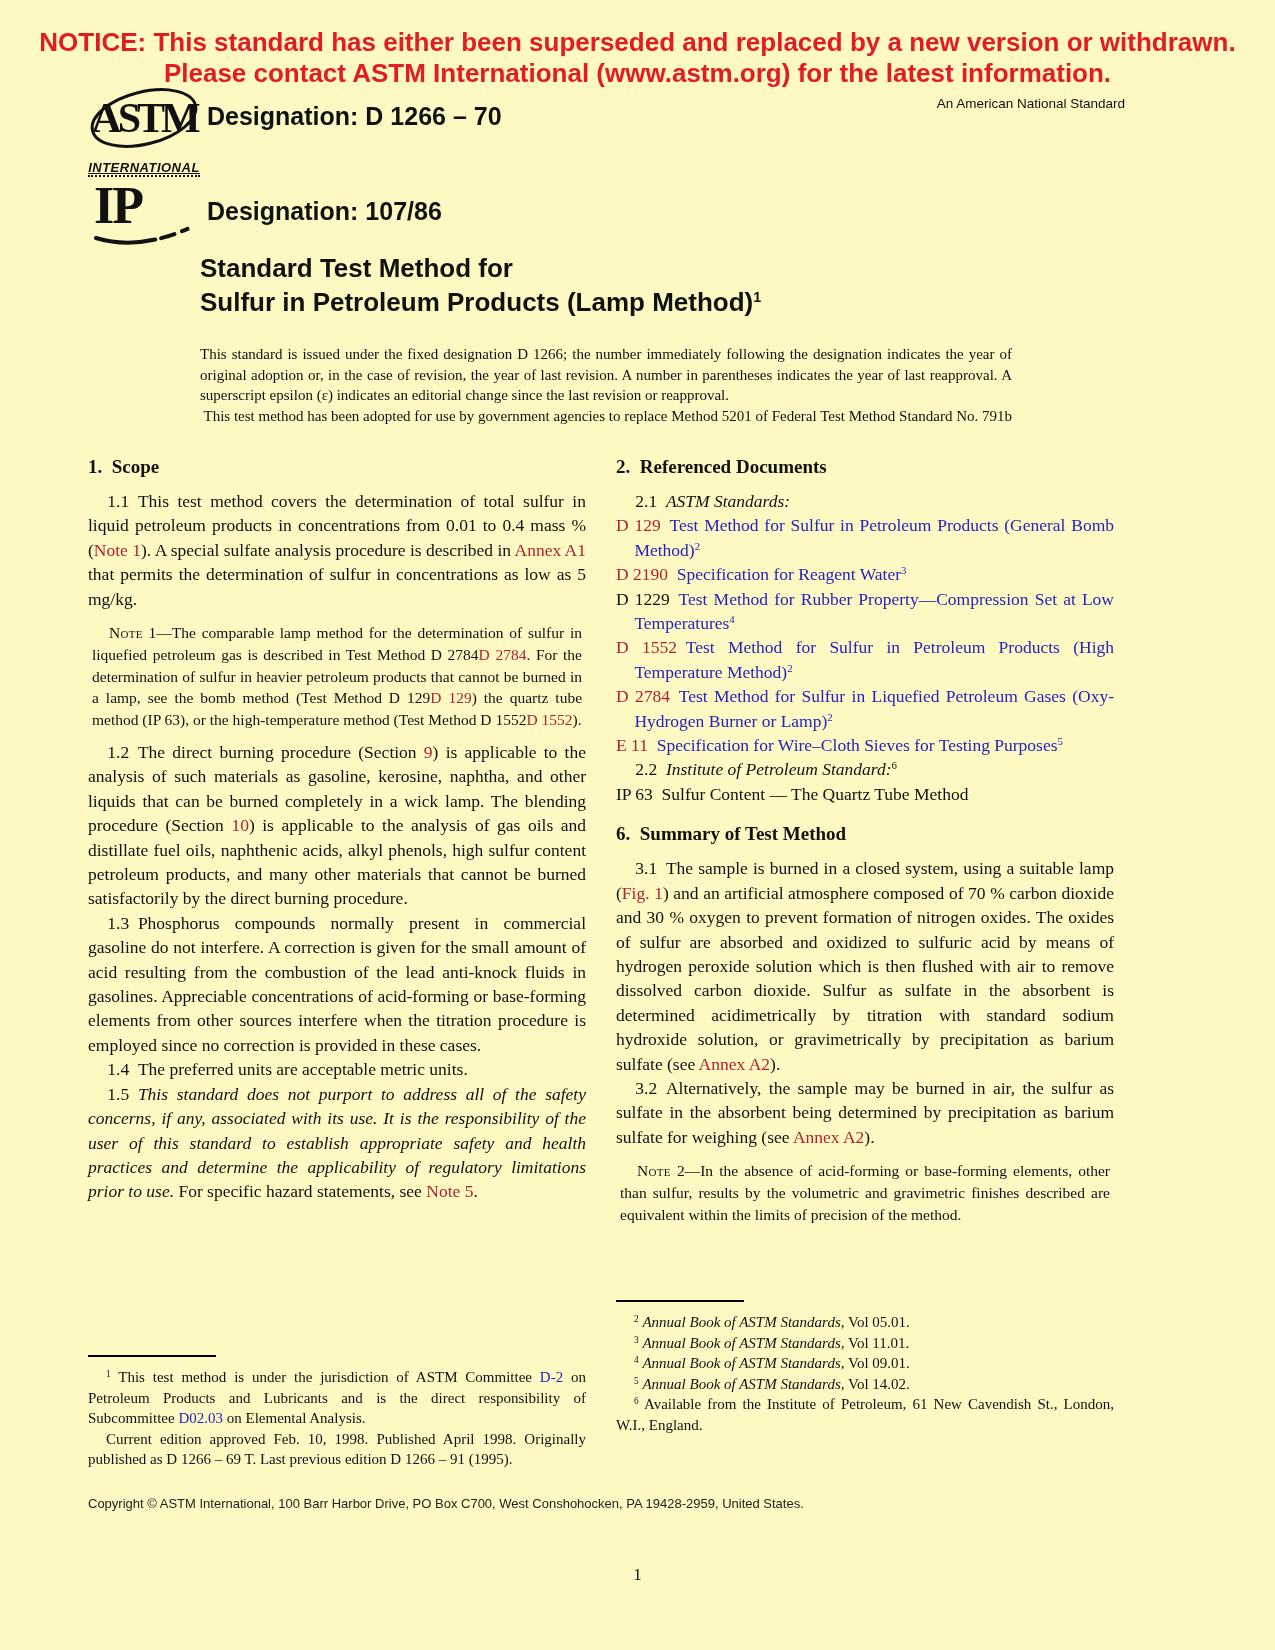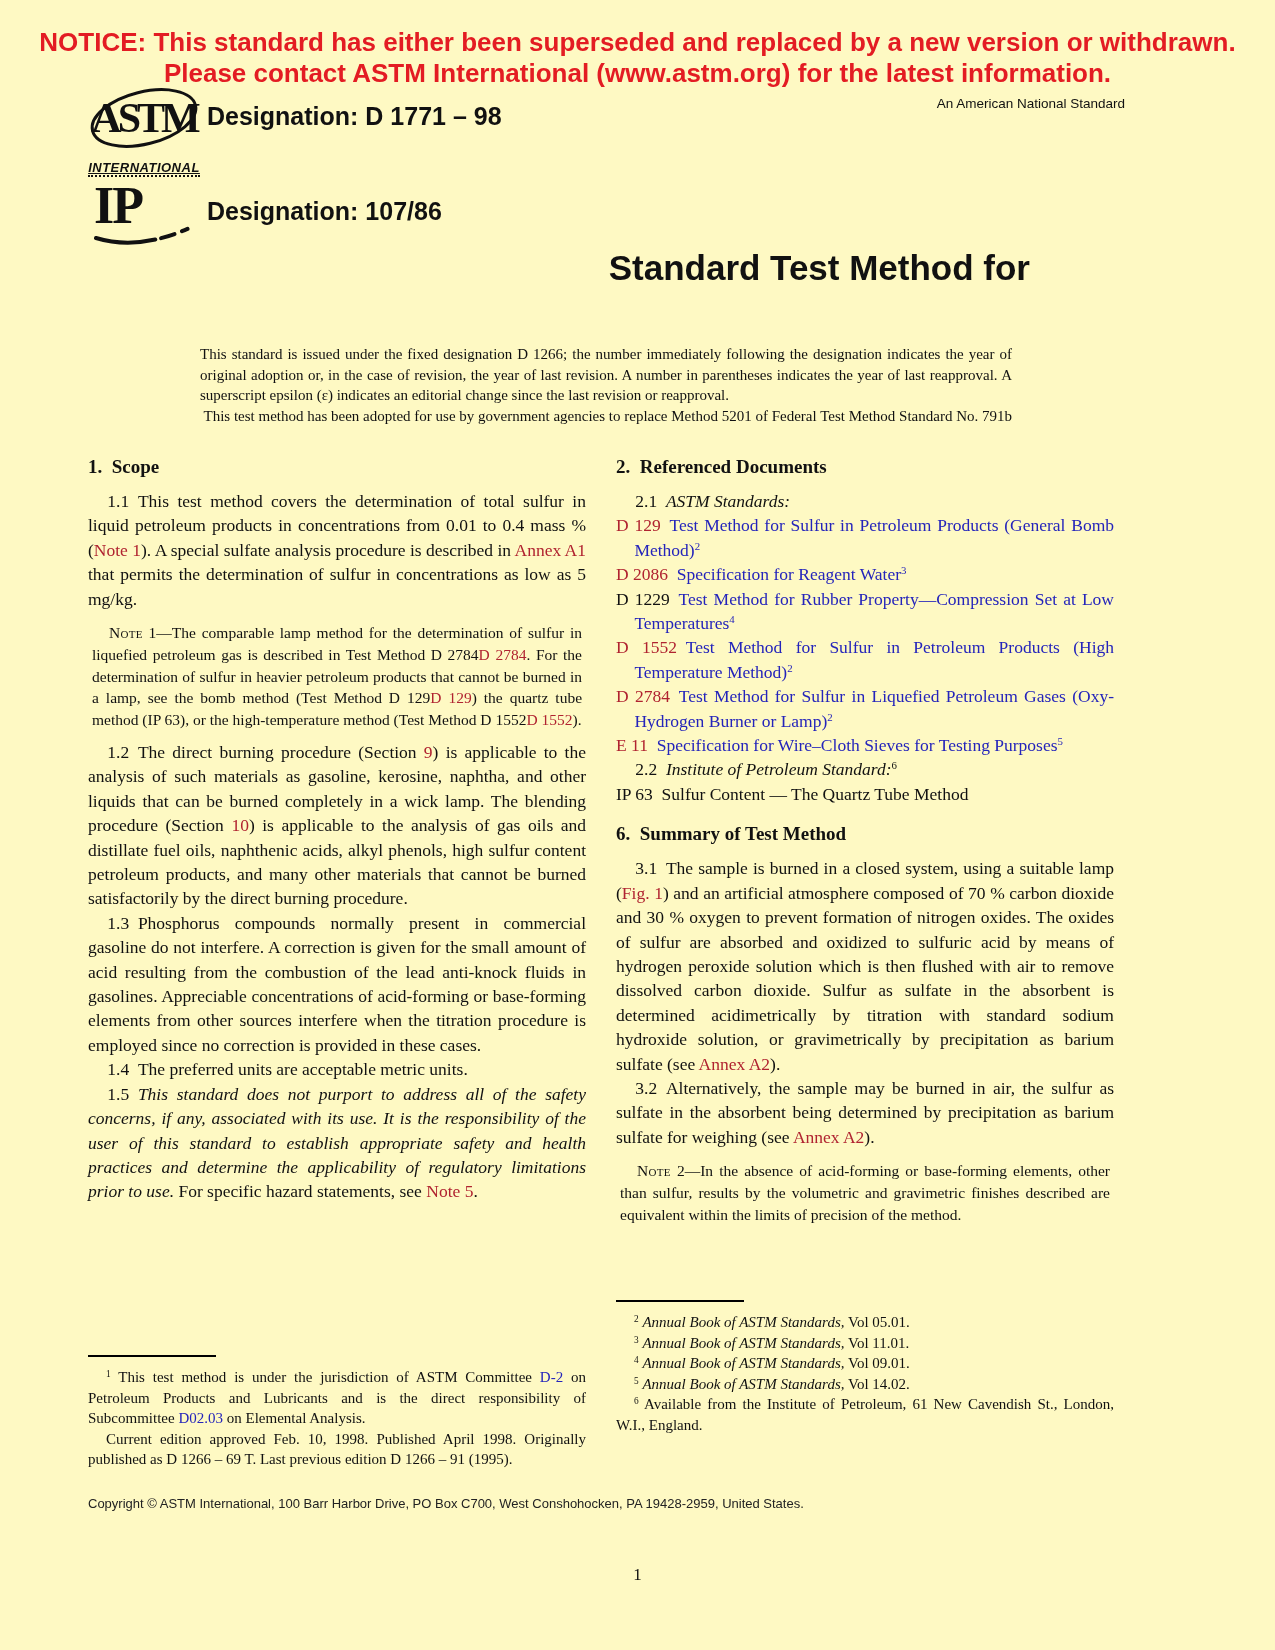--- a/index.html
+++ b/index.html
@@ -21,21 +21,21 @@
   .ansi{position:absolute;top:96px;left:825px;width:300px;text-align:right;
         font-family:"Liberation Sans","DejaVu Sans",sans-serif;font-size:13.5px;color:#111;}
 
   .ip-logo{position:absolute;left:94px;top:180px;width:110px;height:64px;}
   .ip-logo .ip-text{font-family:"Liberation Serif","DejaVu Serif",serif;font-weight:700;
                     font-size:52px;line-height:52px;letter-spacing:-2px;}
   .ip-logo svg{position:absolute;left:0;top:14px;}
 
   .title{position:absolute;left:200px;top:251px;width:830px;}
   .title .blk{font-family:"Liberation Sans","DejaVu Sans",sans-serif;
-              font-weight:700;font-size:35px;line-height:34px;text-align:right;text-indent:0;}
+              font-weight:700;font-size:26px;line-height:34px;text-align:left;text-indent:0;}
   .title .seg.sup{font-size:.55em;vertical-align:.6em;}
 
   .intro{position:absolute;left:200px;top:344px;width:812px;}
   .intro .blk{font-size:15px;line-height:20.5px;text-align:justify;}
   .intro .blk.intro-italic{text-align:right;}
 
   .columns{position:absolute;left:88px;top:455px;width:1038px;display:flex;gap:30px;}
   .col{position:relative;width:498px;height:1010px;font-size:17.5px;line-height:24.4px;}
   .col-main{position:absolute;top:0;left:0;right:0;}
   .col-foot{position:absolute;left:0;right:0;}
@@ -74,34 +74,35 @@
   <div class="astm-logo">
     <svg width="112" height="70" viewBox="0 0 112 70">
       <g transform="rotate(-14 56 34)">
         <ellipse cx="56" cy="34" rx="53" ry="26" fill="none" stroke="#111" stroke-width="3"></ellipse>
       </g>
       <text x="56" y="48" text-anchor="middle" font-family="Liberation Serif, DejaVu Serif, serif" font-weight="bold" font-size="42" letter-spacing="-4" fill="#111">ASTM</text>
     </svg>
     <div class="intl">INTERNATIONAL</div>
   </div>
 
-  <div class="desig desig1">Designation: D 1771 – 98</div>
+  <div class="desig desig1">Designation: D 1266 – 70</div>
   <div class="ansi">An American National Standard</div>
 
   <div class="ip-logo">
     <span class="ip-text">IP</span>
     <svg width="110" height="56" viewBox="0 0 110 56">
       <path d="M2 44 Q 48 58 104 30" fill="none" stroke="#111" stroke-width="4" stroke-linecap="round" stroke-dasharray="60 6 14 8 6"></path>
     </svg>
   </div>
 
   <div class="desig desig2">Designation: 107/86</div>
 
   <div class="title">
       <div class="blk title-line"><span class="seg">Standard Test Method for</span></div>
+      <div class="blk title-line"><span class="seg">Sulfur in Petroleum Products (Lamp Method)</span><span class="seg sup">1</span></div>
     </div>
 
   <div class="intro">
       <div class="blk intro-par"><span class="seg">This standard is issued under the fixed designation D 1266; the number immediately following the designation indicates the year of original adoption or, in the case of revision, the year of last revision. A number in parentheses indicates the year of last reapproval. A superscript epsilon (ε) indicates an editorial change since the last revision or reapproval.</span></div>
       <div class="blk intro-italic"><span class="seg">This test method has been adopted for use by government agencies to replace Method 5201 of Federal Test Method Standard No. 791b</span></div>
     </div>
 
   <div class="columns">
     <div class="col">
       <div class="col-main">
@@ -117,21 +118,21 @@
           <div class="blk rule"></div>
           <div class="blk footnote"><span class="seg sup">1</span><span class="seg"> This test method is under the jurisdiction of ASTM Committee </span><span class="seg blue">D-2</span><span class="seg"> on Petroleum Products and Lubricants and is the direct responsibility of Subcommittee </span><span class="seg blue">D02.03</span><span class="seg"> on Elemental Analysis.</span></div>
           <div class="blk footnote"><span class="seg">Current edition approved Feb. 10, 1998. Published April 1998. Originally published as D 1266 – 69 T. Last previous edition D 1266 – 91 (1995).</span></div>
         </div>
     </div>
     <div class="col">
       <div class="col-main">
           <div class="blk heading"><span class="seg">2. Referenced Documents</span></div>
           <div class="blk body"><span class="seg">2.1 </span><span class="seg italic">ASTM Standards:</span></div>
           <div class="blk ref"><span class="seg red">D 129</span><span class="seg"> </span><span class="seg blue">Test Method for Sulfur in Petroleum Products (General Bomb Method)</span><span class="seg sup blue">2</span></div>
-          <div class="blk ref"><span class="seg red">D 2086</span><span class="seg"> </span><span class="seg blue">Specification for Reagent Water</span><span class="seg sup blue">3</span></div>
+          <div class="blk ref"><span class="seg red">D 2190</span><span class="seg"> </span><span class="seg blue">Specification for Reagent Water</span><span class="seg sup blue">3</span></div>
           <div class="blk ref"><span class="seg">D 1229 </span><span class="seg blue">Test Method for Rubber Property—Compression Set at Low Temperatures</span><span class="seg sup blue">4</span></div>
           <div class="blk ref"><span class="seg red">D 1552</span><span class="seg"> </span><span class="seg blue">Test Method for Sulfur in Petroleum Products (High Temperature Method)</span><span class="seg sup blue">2</span></div>
           <div class="blk ref"><span class="seg red">D 2784</span><span class="seg"> </span><span class="seg blue">Test Method for Sulfur in Liquefied Petroleum Gases (Oxy-Hydrogen Burner or Lamp)</span><span class="seg sup blue">2</span></div>
           <div class="blk ref"><span class="seg red">E 11</span><span class="seg"> </span><span class="seg blue">Specification for Wire–Cloth Sieves for Testing Purposes</span><span class="seg sup blue">5</span></div>
           <div class="blk body"><span class="seg">2.2 </span><span class="seg italic">Institute of Petroleum Standard:</span><span class="seg sup">6</span></div>
           <div class="blk ref"><span class="seg">IP 63 Sulfur Content — The Quartz Tube Method</span></div>
           <div class="blk heading"><span class="seg">6. Summary of Test Method</span></div>
           <div class="blk body"><span class="seg">3.1 The sample is burned in a closed system, using a suitable lamp (</span><span class="seg red">Fig. 1</span><span class="seg">) and an artificial atmosphere composed of 70 % carbon dioxide and 30 % oxygen to prevent formation of nitrogen oxides. The oxides of sulfur are absorbed and oxidized to sulfuric acid by means of hydrogen peroxide solution which is then flushed with air to remove dissolved carbon dioxide. Sulfur as sulfate in the absorbent is determined acidimetrically by titration with standard sodium hydroxide solution, or gravimetrically by precipitation as barium sulfate (see </span><span class="seg red">Annex A2</span><span class="seg">).</span></div>
           <div class="blk body"><span class="seg">3.2 Alternatively, the sample may be burned in air, the sulfur as sulfate in the absorbent being determined by precipitation as barium sulfate for weighing (see </span><span class="seg red">Annex A2</span><span class="seg">).</span></div>
           <div class="blk note"><span class="seg smallcaps">Note</span><span class="seg"> 2—In the absence of acid-forming or base-forming elements, other than sulfur, results by the volumetric and gravimetric finishes described are equivalent within the limits of precision of the method.</span></div>

